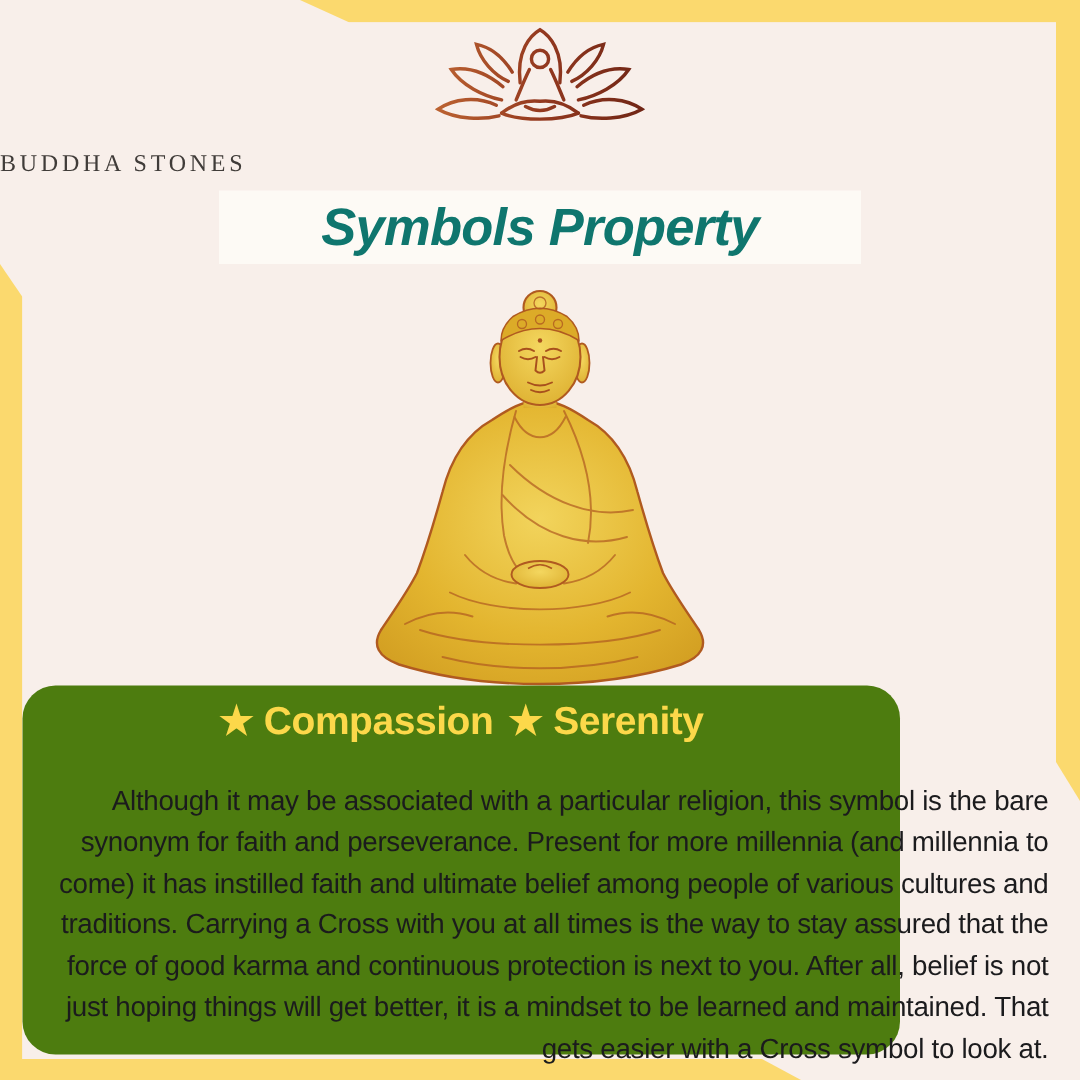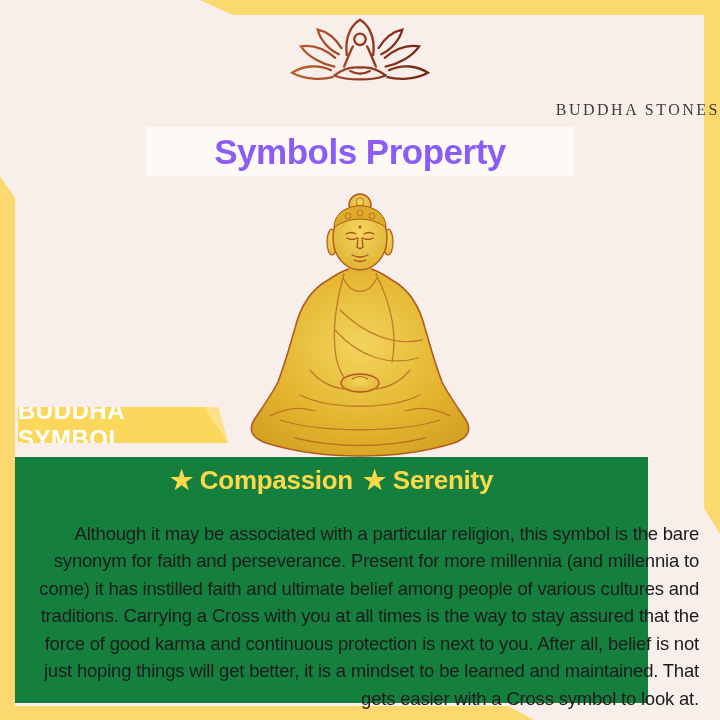--- a/index.html
+++ b/index.html
@@ -12,45 +12,45 @@
     clip-path:polygon(3px 0,100% 0,100% 100%,36px 100%);}
   .band-right{left:704px;top:0;width:16px;height:534px;
     clip-path:polygon(0 0,100% 0,100% 100%,0 calc(100% - 26px));}
   .band-left{left:0;top:176px;width:15px;height:544px;
     clip-path:polygon(0 0,100% 22px,100% 100%,0 100%);}
   .band-bottom{left:0;top:706px;width:534px;height:14px;
     clip-path:polygon(0 0,508px 0,100% 100%,0 100%);}
 
   
   .logo{position:absolute;left:285px;top:18px;width:150px;height:84px;}
-  .brand-name{position:absolute;left:0;top:101px;width:720px;text-align:right;
+  .brand-name{position:absolute;left:0;top:101px;width:720px;text-align:left;
     font-family:"Liberation Serif",serif;font-size:16px;letter-spacing:2.5px;
     color:#403c39;font-weight:normal;}
 
   
   .title-band{position:absolute;left:146px;top:127px;width:428px;height:49px;
     background:#fdfaf5;display:flex;align-items:center;justify-content:center;}
-  .title-band h1{margin:0;font-size:35px;font-weight:bold;color:#8b5cf6;
-    letter-spacing:-0.5px;}
+  .title-band h1{margin:0;font-size:35px;font-weight:bold;color:#0f766e;
+    letter-spacing:-0.5px;font-style:italic;}
 
   
   .buddha{position:absolute;left:240px;top:180px;width:240px;height:280px;}
 
   
   .symbol-label{position:absolute;left:18px;top:407px;width:210px;height:36px;
     background:#fbd75c;clip-path:polygon(0 0,200px 0,100% 100%,0 100%);
     display:flex;align-items:center;justify-content:center;}
   .symbol-label .shine{position:absolute;right:0;top:0;width:30px;height:100%;
     background:#fde28a;clip-path:polygon(100% 0,20% 0,100% 100%);}
   .symbol-label span{position:relative;color:#ffffff;font-size:24px;
     font-weight:bold;letter-spacing:0.5px;padding-right:10px;}
 
   
-  .content-box{position:absolute;left:15px;top:457px;width:633px;height:246px;
-    background:#15803d;}
+  .content-box{position:absolute;left:15px;top:457px;width:585px;height:246px;
+    background:#4d7c0f;border-radius:22px;}
   .traits{position:absolute;left:0;top:8px;width:100%;text-align:center;
     font-size:26px;font-weight:bold;color:#fcd84a;letter-spacing:-0.3px;}
   .traits .t2{margin-left:10px;}
   .description{position:absolute;left:12px;top:44px;width:672px;
     font-size:18.5px;line-height:27.5px;color:#1b1b1d;letter-spacing:-0.2px;
     text-align:right;}
 </style>
 </head>
 <body>
 
@@ -156,24 +156,20 @@
       <path d="M30,236 C45,228 60,226 75,231"></path>
       <path d="M210,236 C195,228 180,226 165,231"></path>
       <path d="M70,190 C78,200 90,207 104,209"></path>
       <path d="M170,190 C162,200 150,207 136,209"></path>
     </g>
 
     <ellipse cx="120" cy="203" rx="19" ry="9" fill="url(#goldhead)" stroke="#b05a20" stroke-width="1.3"></ellipse>
     <path d="M112,199 Q120,194 128,199" stroke="#b05a20" stroke-width="1.1" fill="none"></path>
   </svg>
 
-  <div class="symbol-label">
-    <div class="shine"></div>
-    <span>BUDDHA SYMBOL</span>
-  </div>
 
   <div class="content-box">
     <div class="traits">
       <span class="t1">★ Compassion</span><span class="t2">★ Serenity</span>
     </div>
     <p class="description">Although it may be associated with a particular religion, this symbol is the bare synonym for faith and perseverance. Present for more millennia (and millennia to come) it has instilled faith and ultimate belief among people of various cultures and traditions. Carrying a Cross with you at all times is the way to stay assured that the force of good karma and continuous protection is next to you. After all, belief is not just hoping things will get better, it is a mindset to be learned and maintained. That gets easier with a Cross symbol to look at.</p>
   </div>
 
 </div>
 

